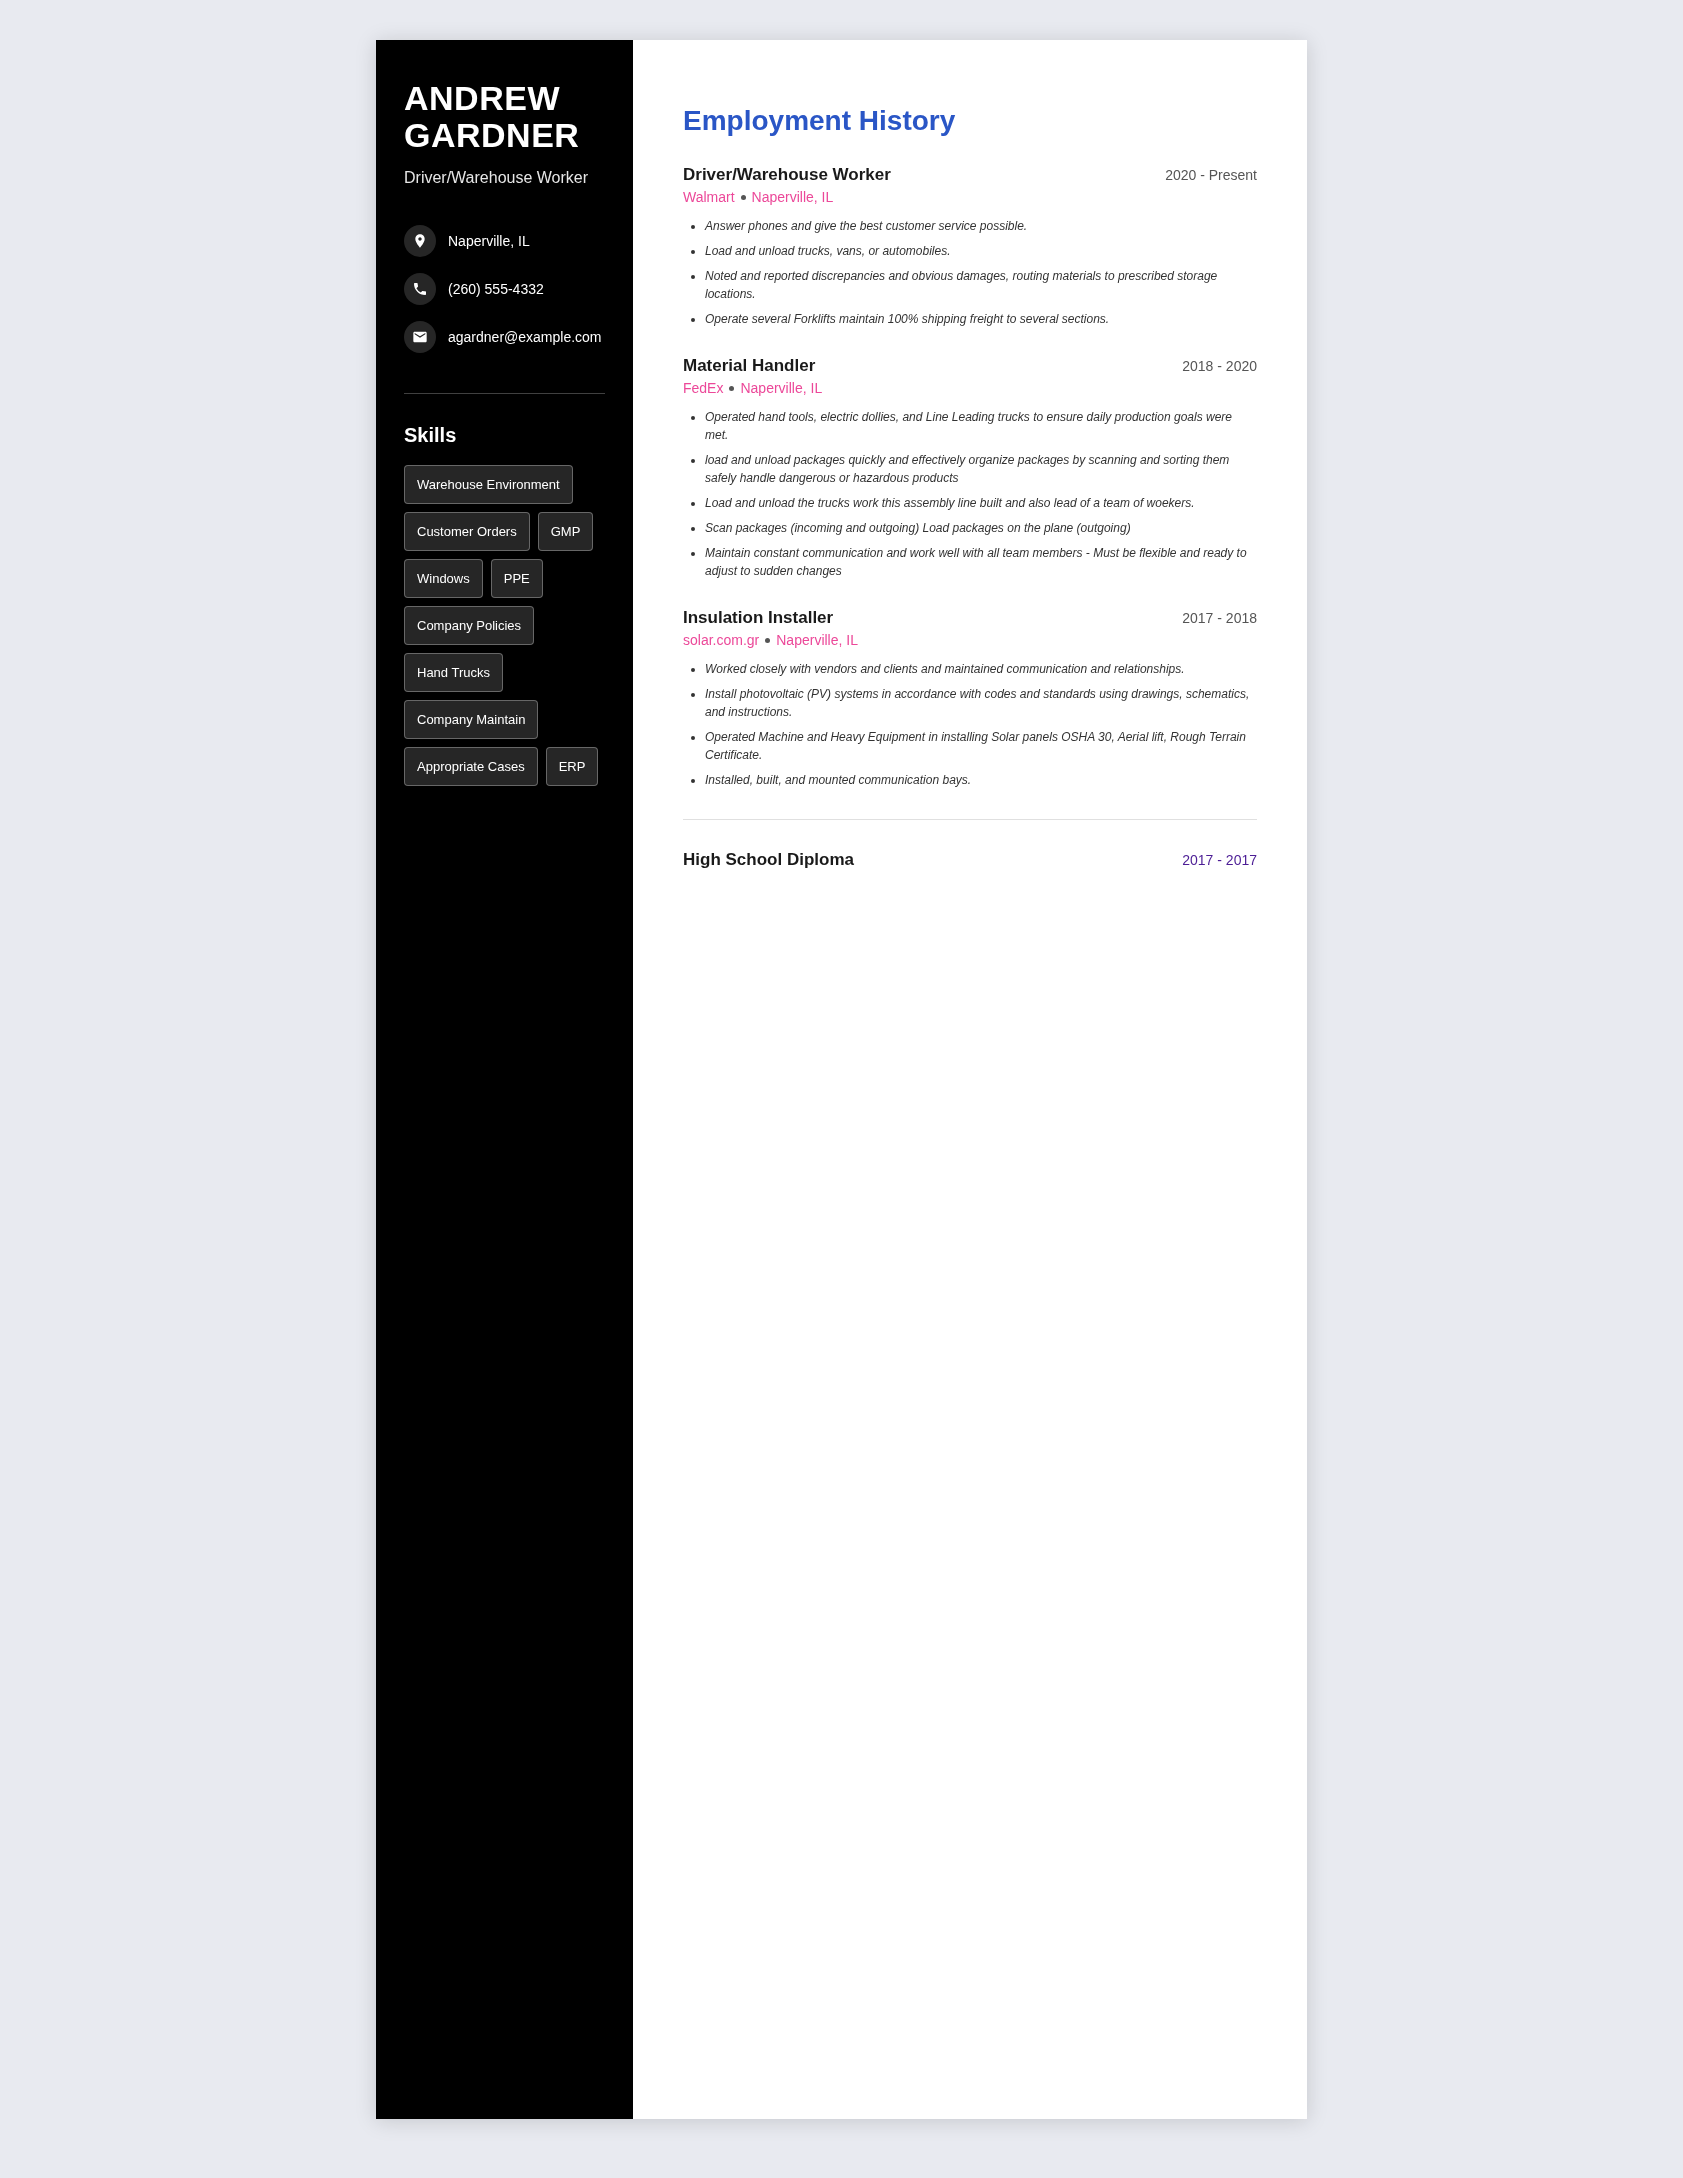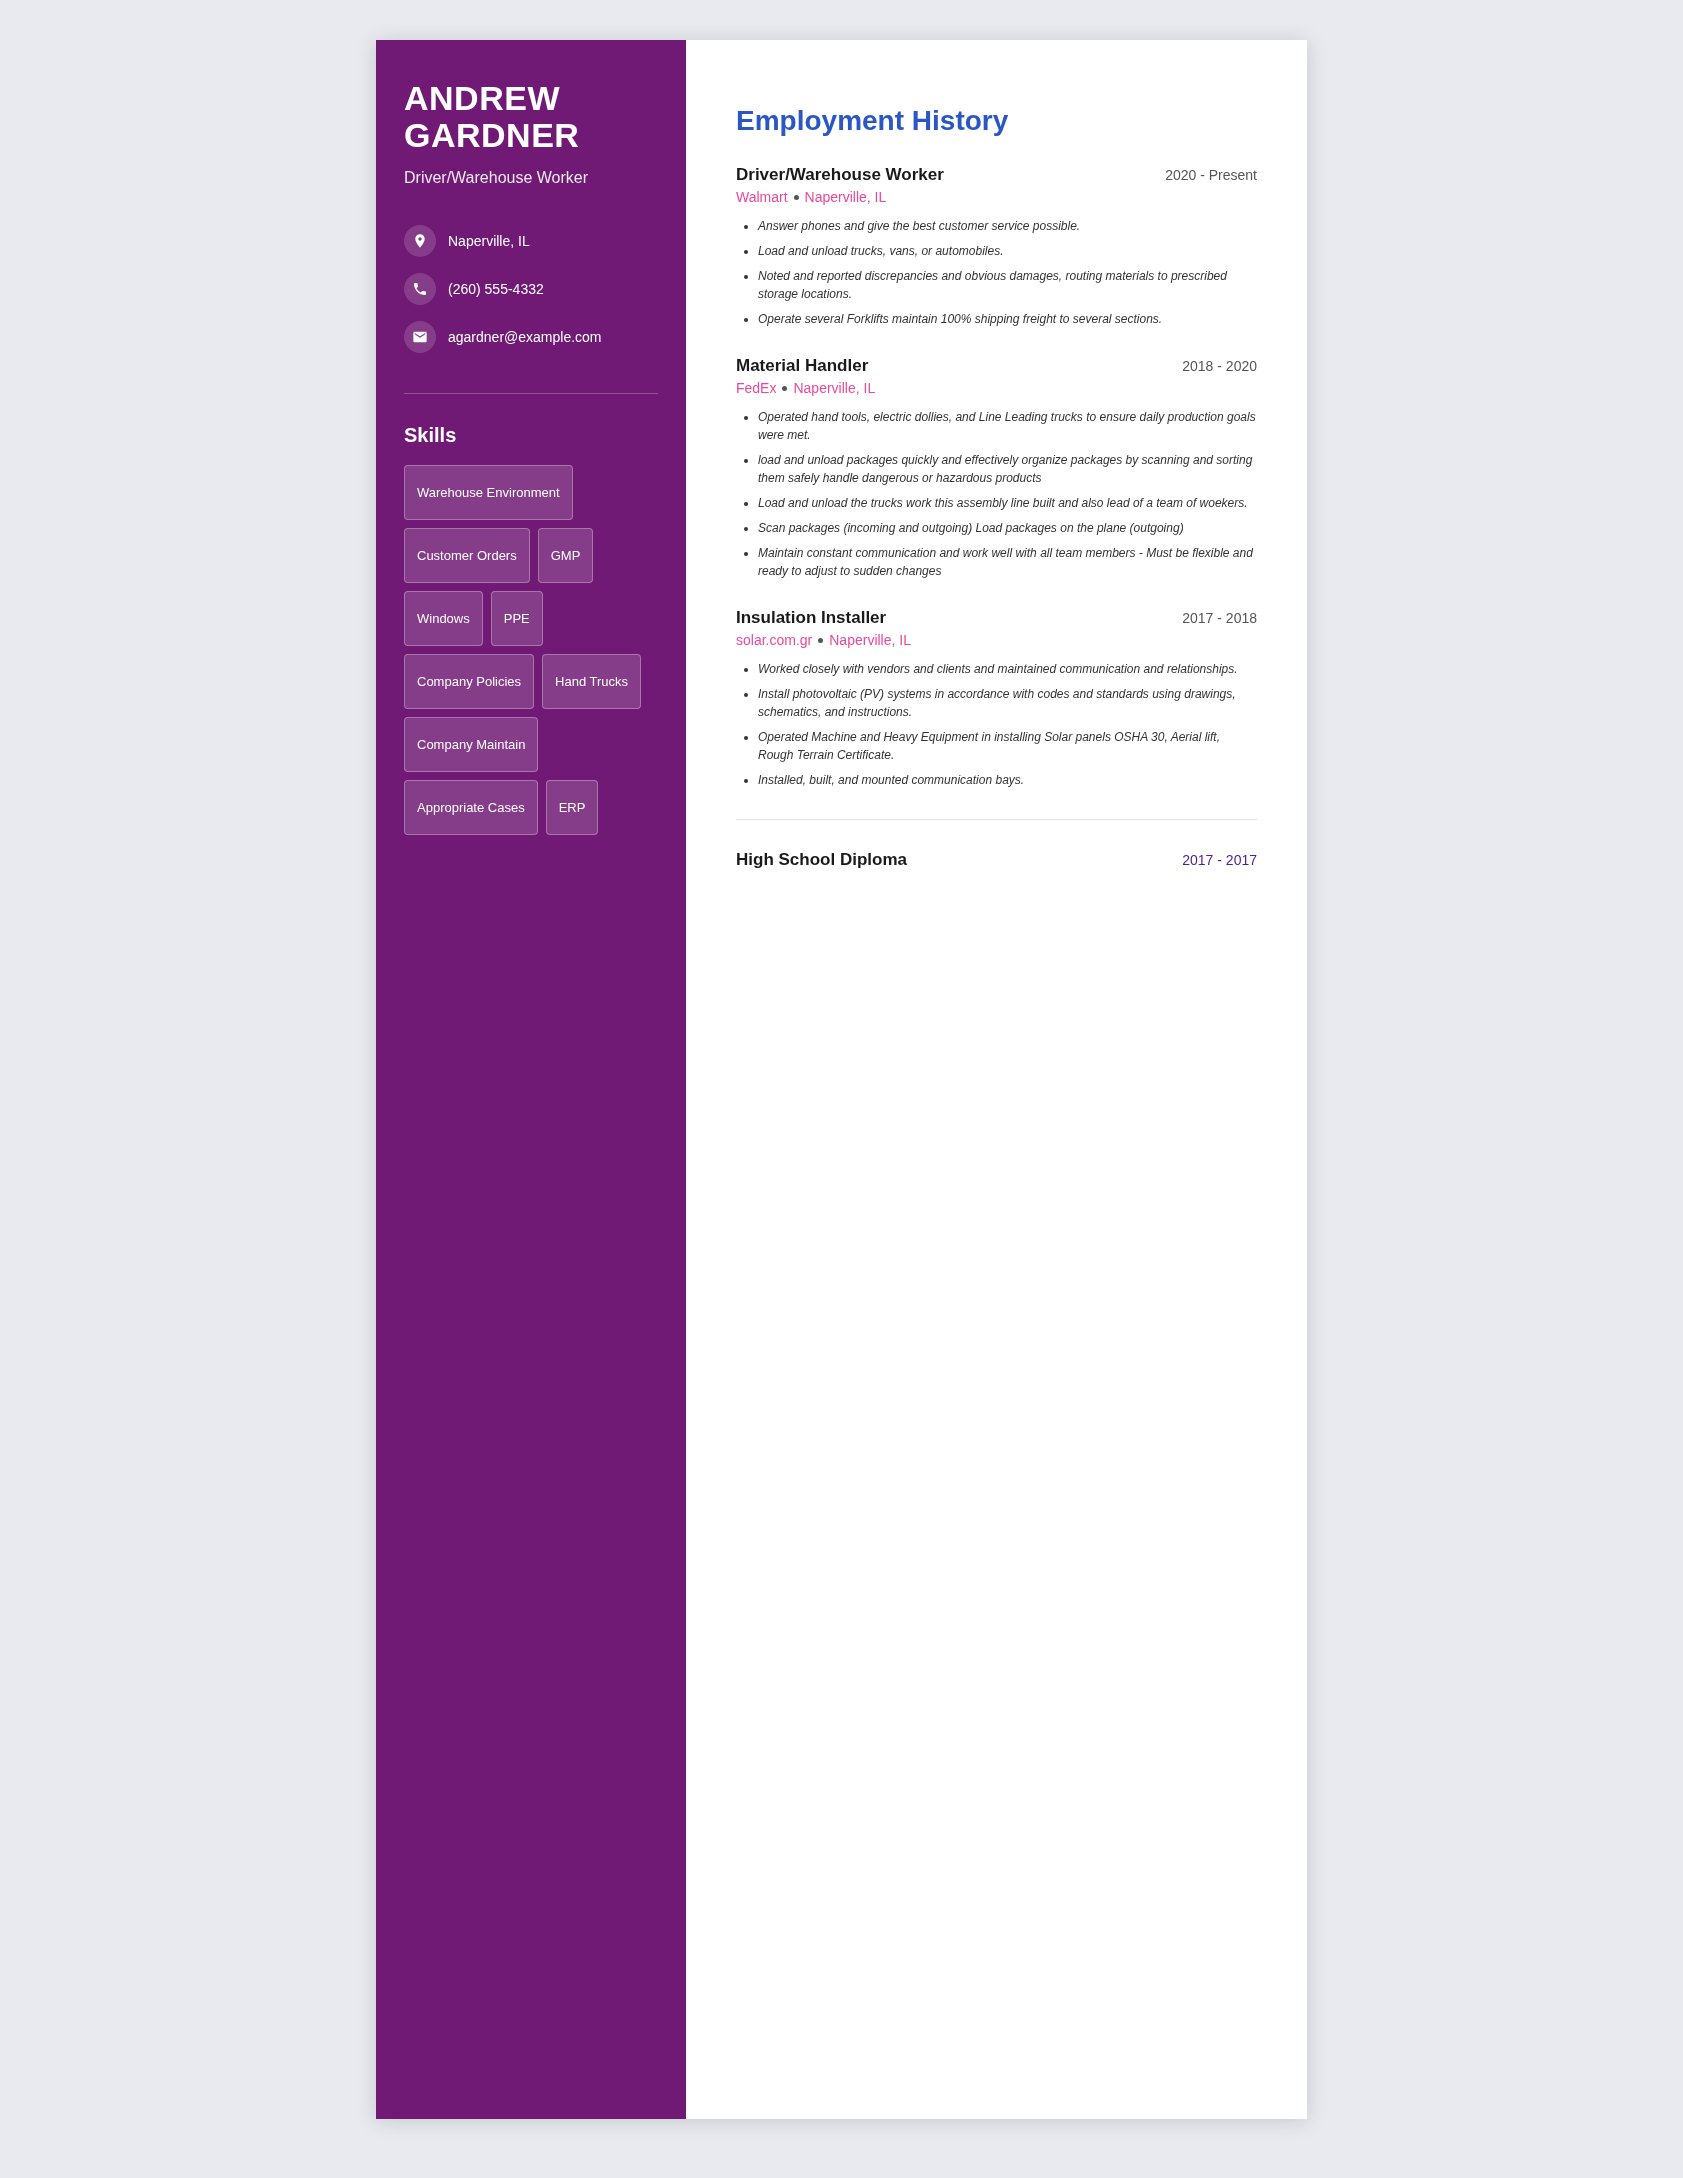--- a/index.html
+++ b/index.html
@@ -14,22 +14,22 @@
     }
     .resume-container {
       width: 931px;
       min-height: 2079px;
       display: flex;
       background: #fff;
       box-shadow: 0 2px 20px rgba(0,0,0,0.15);
     }
     
     .sidebar {
-      width: 310px;
-      background: #701a75;
+      width: 257px;
+      background: #000000;
       color: #fff;
       padding: 40px 28px 40px 28px;
       flex-shrink: 0;
     }
     .sidebar-name {
       font-size: 34px;
       font-weight: 900;
       line-height: 1.1;
       letter-spacing: 0.5px;
       margin-bottom: 12px;
@@ -80,21 +80,21 @@
     }
     .skills-tags {
       display: flex;
       flex-wrap: wrap;
       gap: 8px;
     }
     .skill-tag {
       background: rgba(255,255,255,0.15);
       color: #fff;
       border-radius: 4px;
-      padding: 19px 12px;
+      padding: 11px 12px;
       font-size: 13px;
       border: 1px solid rgba(255,255,255,0.3);
     }
 
     
     .main-content {
       flex: 1;
       padding: 65px 50px 50px 50px;
       background: #fff;
     }

